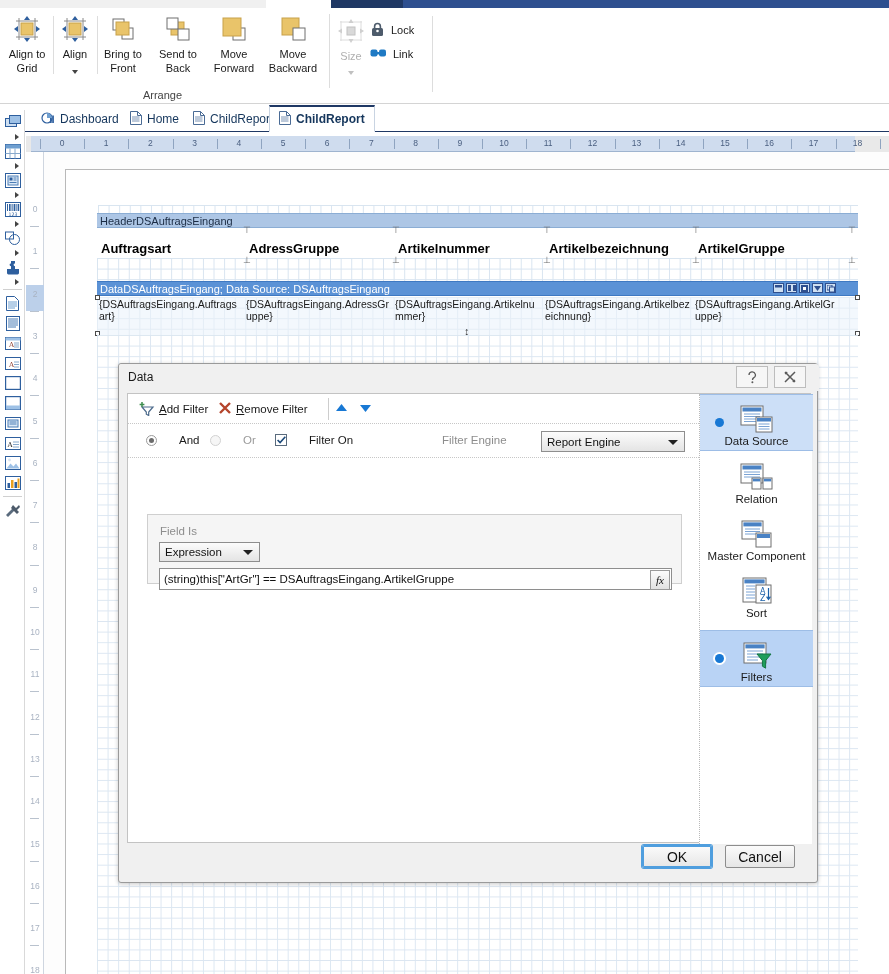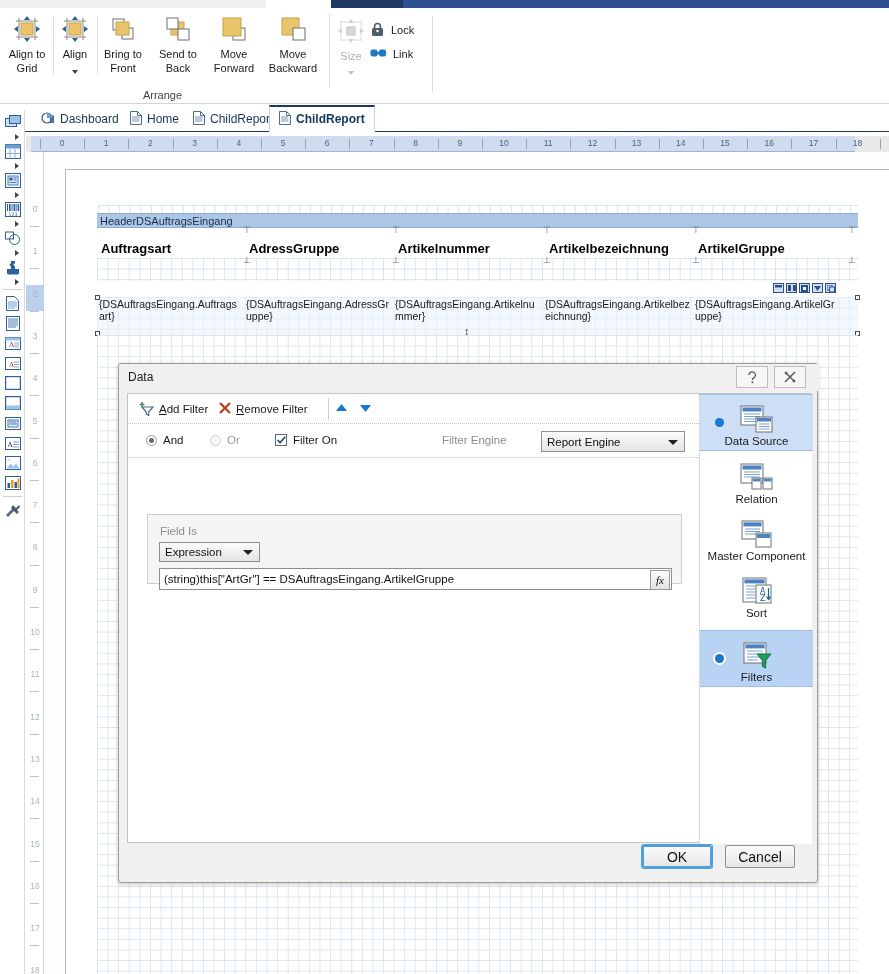--- a/index.html
+++ b/index.html
@@ -122,21 +122,21 @@
   #flt-toolbar .vsep { position:absolute; left:200px; top:4px; width:1px; height:22px; background:#cdcdcd; }
 
   #flt-opts { position:absolute; left:0; top:31px; width:571px; height:33px;
               border-bottom:1px dotted #c7c7c7; }
   .radio { width:11px; height:11px; border-radius:50%; border:1px solid #9a9a9a;
            background:#fdfdfd; display:inline-flex; align-items:center; justify-content:center; }
   .radio i { width:5px; height:5px; border-radius:50%; background:#6b6b6b; display:block; }
   .radio.off { border-color:#d2d2d2; background:#f6f6f6; }
   .ckbox { width:12px; height:12px; border:1px solid #5a6b7d; background:#ffffff;
            display:inline-flex; align-items:center; justify-content:center; }
-  .opt { position:absolute; top:9px; display:flex; align-items:center; gap:6px; font-size:11.5px; }
+  .opt { position:absolute; top:9px; display:flex; align-items:center; gap:22px; font-size:11.5px; }
   .opt.dim { color:#9a9a9a; }
 
   .combo { position:absolute; background:linear-gradient(#fcfcfc,#e4e4e4);
            border:1px solid #8e8e8e; display:flex; align-items:center;
            font-size:11.5px; color:#111; padding-left:5px; }
   .combo .cb-arrow { position:absolute; right:6px; top:50%; margin-top:-2px;
             width:0;height:0;border-left:5px solid transparent;border-right:5px solid transparent;
             border-top:5px solid #222; }
 
   #flt-row { position:absolute; left:19px; top:120px; width:535px; height:70px;
@@ -665,20 +665,23 @@
     <div class="tmark" style="left:326px;top:58px;">⊤</div>
     <div class="tmark" style="left:477px;top:58px;">⊤</div>
     <div class="tmark" style="left:626px;top:58px;">⊤</div>
     <div class="tmark" style="left:177px;top:88px;">⊥</div>
     <div class="tmark" style="left:326px;top:88px;">⊥</div>
     <div class="tmark" style="left:477px;top:88px;">⊥</div>
     <div class="tmark" style="left:626px;top:88px;">⊥</div>
     <div class="tmark" style="left:782px;top:58px;">⊤</div>
     <div class="tmark" style="left:782px;top:88px;">⊥</div>
 
+    <div class="band-hdr sel" style="left:31px;top:111px;width:761px;">
+      <span>DataDSAuftragsEingang; Data Source: DSAuftragsEingang</span>
+    </div>
     <div class="band-ico-row" style="left:707px;top:113px;">
       <span class="band-ico">
         <svg width="7" height="6">
             <rect x="0" y="0" width="7" height="2.5" fill="#2e4f8f"></rect>
           </svg>
       </span>
       <span class="band-ico">
         <svg width="8" height="6">
             <path d="M0 0 h3 v6 h-3z M5 0 h3 v6 h-3z" fill="#2e4f8f"></path>
           </svg>

